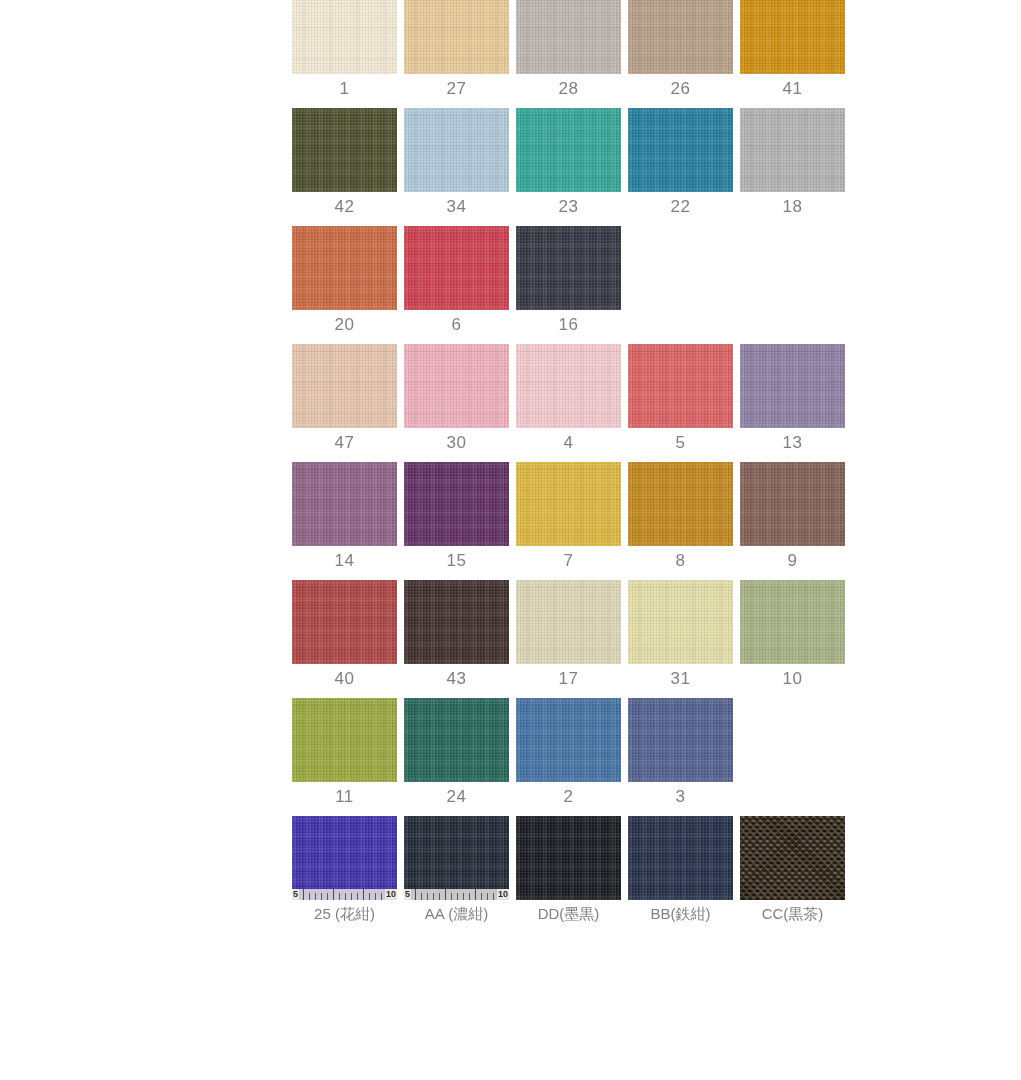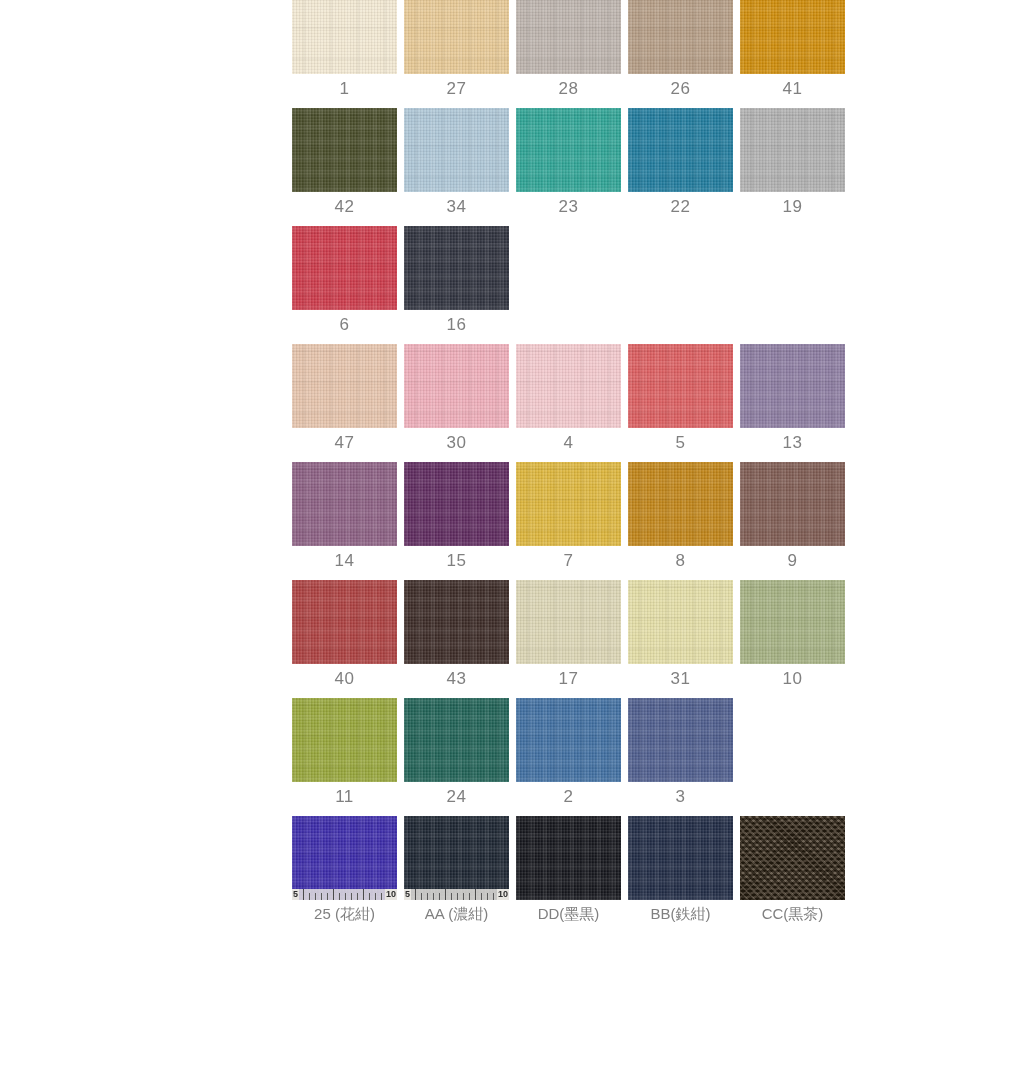--- a/index.html
+++ b/index.html
@@ -216,24 +216,28 @@
       <div class="swatch-cell">
         <div class="swatch-chip" style="background-color: rgb(46, 163, 148);"></div>
         <div class="swatch-label">23</div>
       </div>
       <div class="swatch-cell">
         <div class="swatch-chip" style="background-color: rgb(31, 122, 156);"></div>
         <div class="swatch-label">22</div>
       </div>
       <div class="swatch-cell">
         <div class="swatch-chip" style="background-color: rgb(176, 176, 176);"></div>
-        <div class="swatch-label">19</div>
-      </div>
-    </div>
-    <div class="swatch-row">
+        <div class="swatch-label">18</div>
+      </div>
+    </div>
+    <div class="swatch-row">
+      <div class="swatch-cell">
+        <div class="swatch-chip" style="background-color: rgb(201, 101, 63);"></div>
+        <div class="swatch-label">20</div>
+      </div>
       <div class="swatch-cell">
         <div class="swatch-chip" style="background-color: rgb(203, 58, 74);"></div>
         <div class="swatch-label">6</div>
       </div>
       <div class="swatch-cell">
         <div class="swatch-chip" style="background-color: rgb(46, 49, 61);"></div>
         <div class="swatch-label">16</div>
       </div>
     </div>
     <div class="swatch-row">

